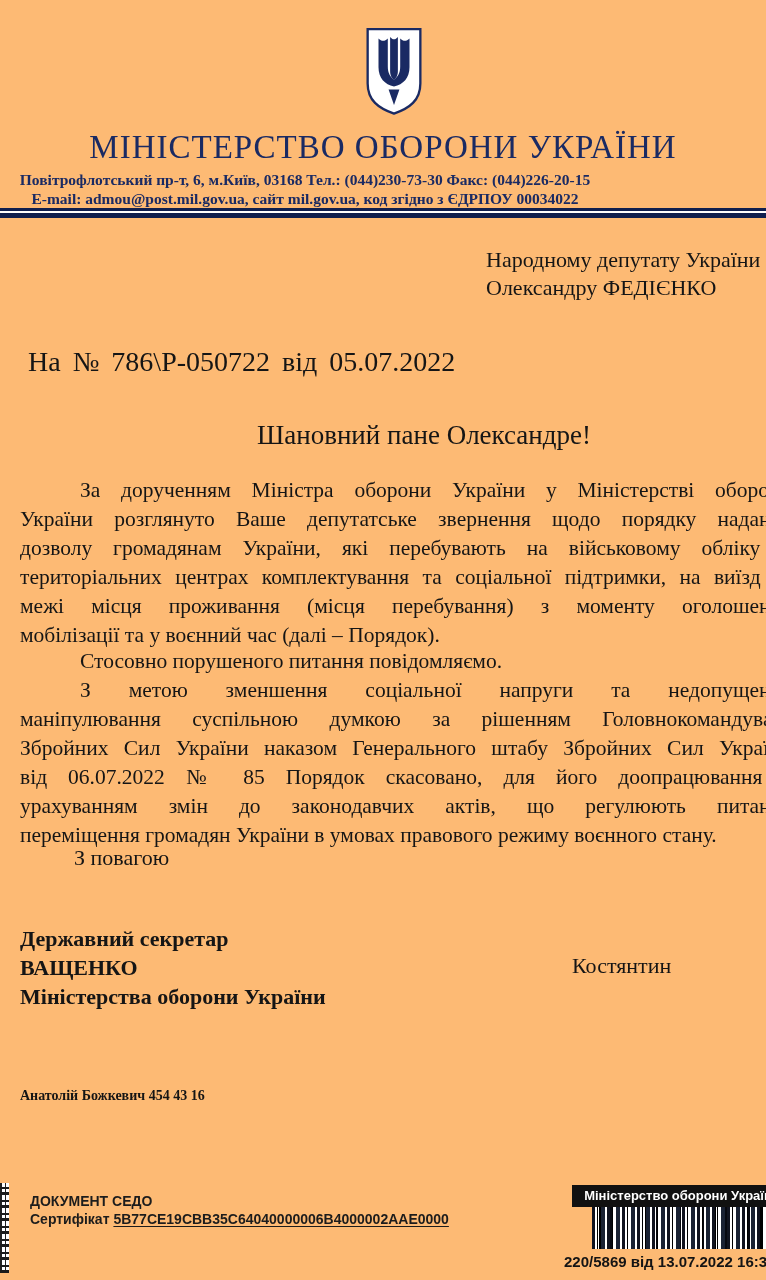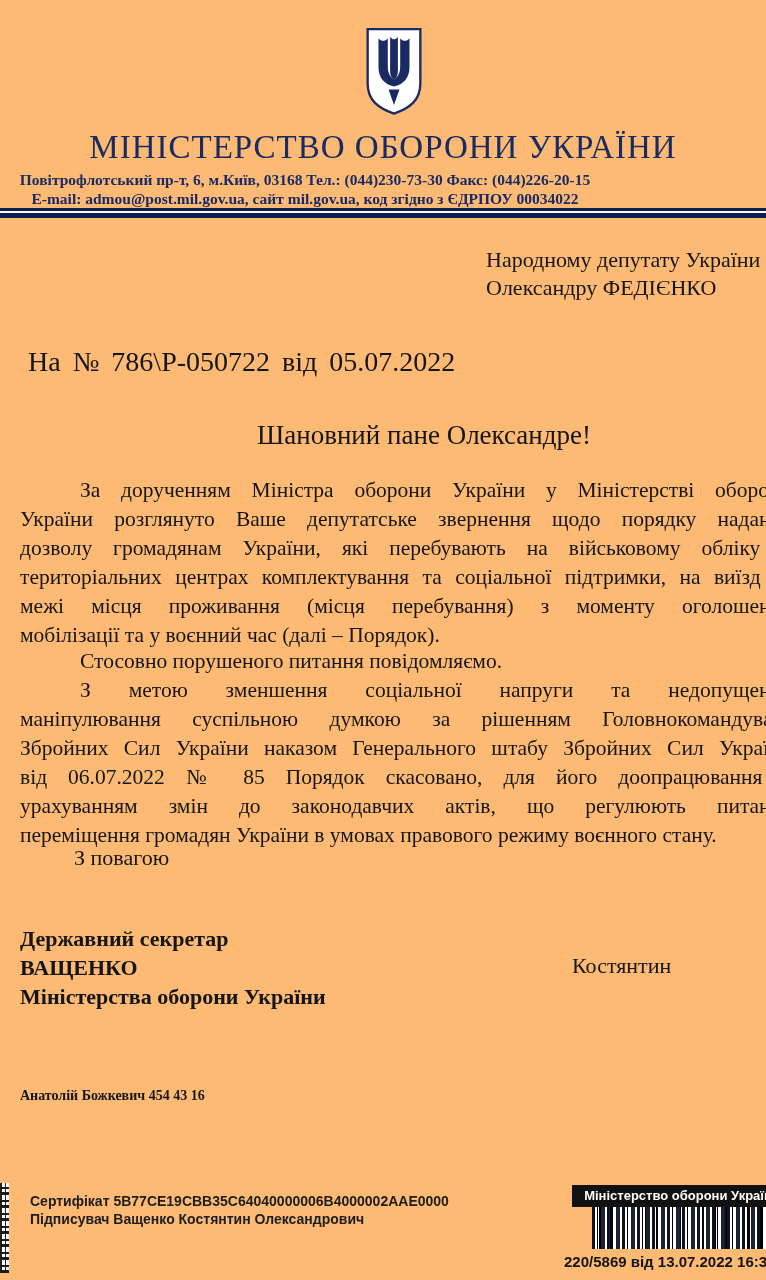--- a/index.html
+++ b/index.html
@@ -50,21 +50,21 @@
     left:0;top:1183px;width:9px;height:90px;
     background:
       repeating-linear-gradient(0deg,#1b1b1b 0 3px,transparent 3px 6px,#1b1b1b 6px 8px,transparent 8px 13px),
       repeating-linear-gradient(90deg,#222 0 2px,#fff 2px 5px,#222 5px 6px,#fff 6px 9px);
   }
   .sedo{
     left:30px;top:1192px;width:420px;
     font-family:"Liberation Sans", sans-serif;
     font-weight:bold;font-size:14px;line-height:18px;color:#1c1c1c;
   }
-  .sedo .u{text-underline-offset:2px;}
+  .sedo .u{text-decoration:underline;text-underline-offset:2px;}
 
   
   .stamp-box{
     left:572px;top:1185px;width:220px;height:22px;background:#111111;
     color:#ffffff;font-family:"Liberation Sans", sans-serif;font-weight:bold;
     font-size:13px;text-align:center;line-height:22px;white-space:nowrap;
   }
   .stamp-barcode{
     left:592px;top:1207px;width:200px;height:42px;background-color:#fff;
     background-image:
@@ -135,27 +135,24 @@
     <div>Державний секретар</div>
     <div>ВАЩЕНКО</div>
     <div>Міністерства оборони України</div>
   </div>
   <div class="abs sig-name">Костянтин</div>
 
   <div class="abs executor">Анатолій Божкевич 454 43 16</div>
 
   <div class="abs qr-strip"></div>
   <div class="abs sedo">
+    <div>ДОКУМЕНТ СЕДО</div>
     <div>
       <span>Сертифікат</span>
       <span class="u">5B77CE19CBB35C64040000006B4000002AAE0000</span>
-    </div>
-    <div>
-      <span>Підписувач</span>
-      <span class="u">Ващенко Костянтин Олександрович</span>
     </div>
   </div>
 
   <div class="abs stamp-box">Міністерство оборони України</div>
   <div class="abs stamp-barcode"></div>
   <div class="abs stamp-reg">220/5869 від 13.07.2022 16:35:57</div>
 
 </div>
 
 </body></html>

